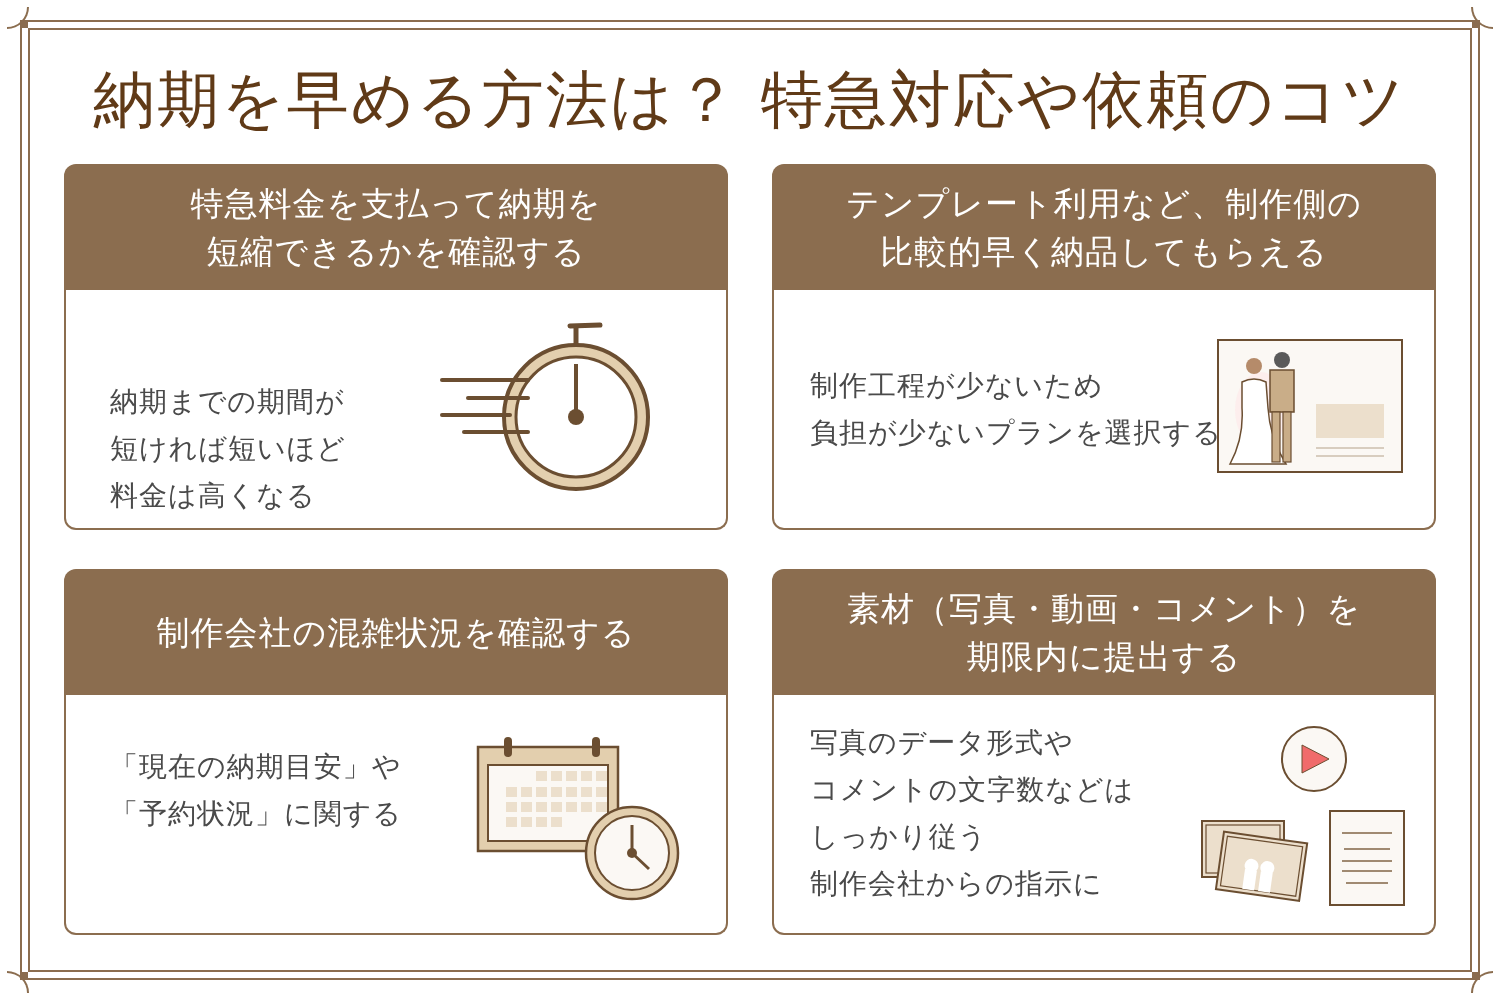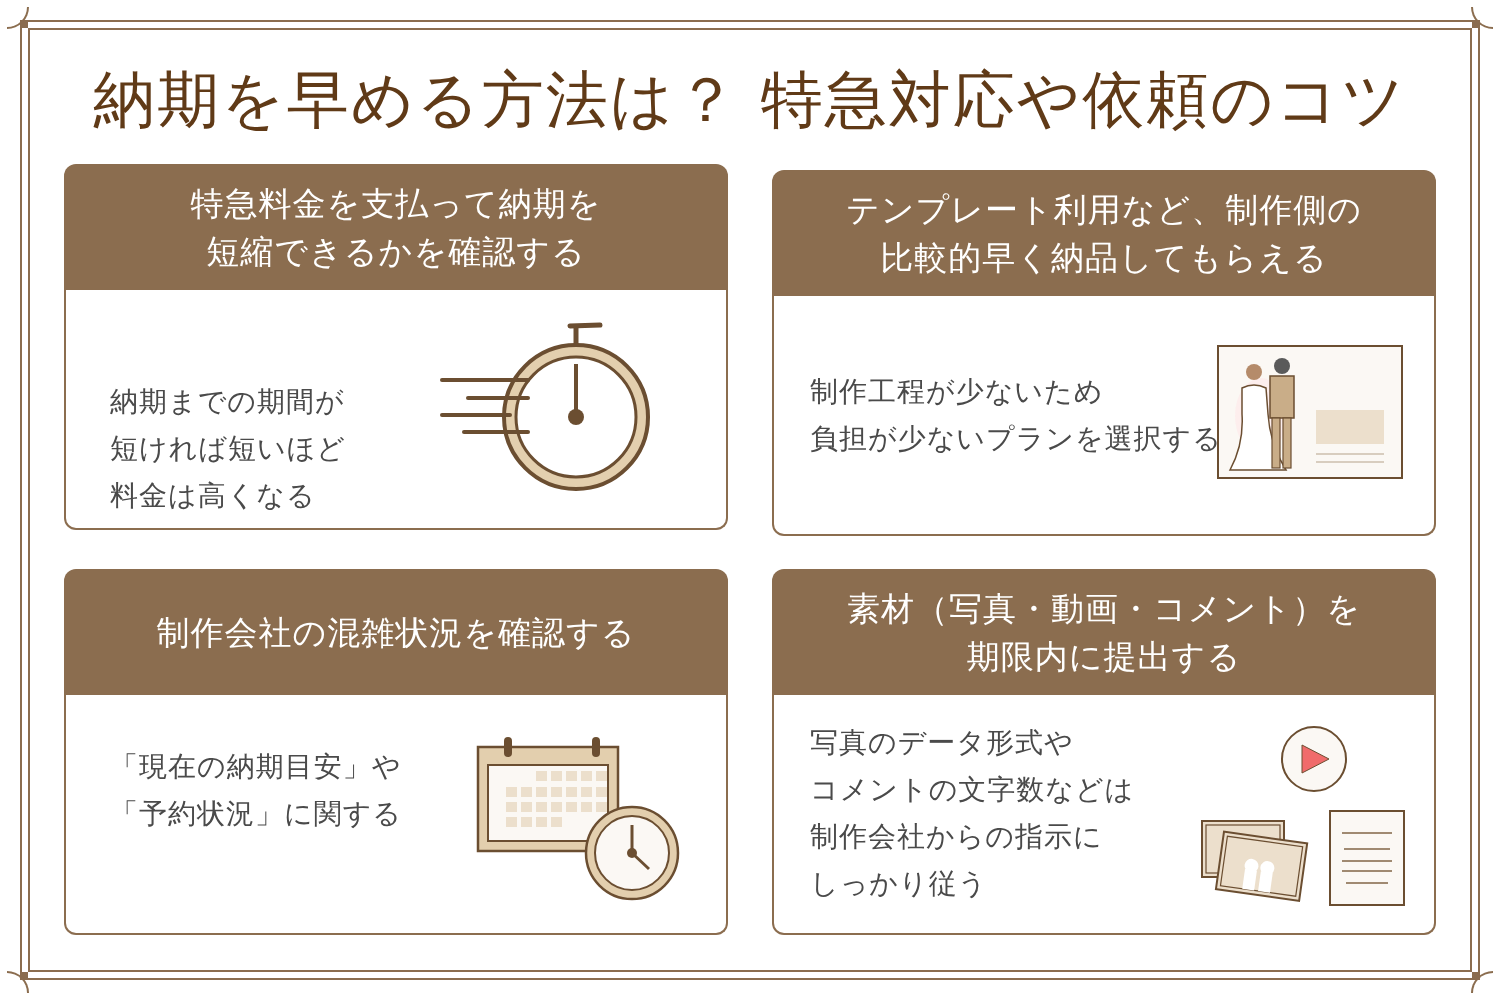--- a/index.html
+++ b/index.html
@@ -71,21 +71,21 @@
       <line x1="140" y1="42" x2="140" y2="90" stroke="#6b4e31" stroke-width="4"></line>
       <circle cx="140" cy="95" r="8" fill="#6b4e31"></circle>
       <line x1="6" y1="58" x2="92" y2="58" stroke="#6b4e31" stroke-width="4" stroke-linecap="round"></line>
       <line x1="32" y1="76" x2="92" y2="76" stroke="#6b4e31" stroke-width="4" stroke-linecap="round"></line>
       <line x1="6" y1="93" x2="74" y2="93" stroke="#6b4e31" stroke-width="4" stroke-linecap="round"></line>
       <line x1="28" y1="110" x2="92" y2="110" stroke="#6b4e31" stroke-width="4" stroke-linecap="round"></line>
     </svg>
   </div>
 </div>
 
-<div class="card" style="left:772px;top:170px;">
+<div class="card" style="left:772px;top:164px;">
   <div class="card-head">
     <div>
       <div>テンプレート利用など、制作側の</div>
       <div>比較的早く納品してもらえる</div>
     </div>
   </div>
   <div class="card-body">
     <div class="card-text" style="left:36px;top:72px;">
       <div>制作工程が少ないため</div>
       <div>負担が少ないプランを選択する</div>
@@ -160,22 +160,22 @@
   <div class="card-head">
     <div>
       <div>素材（写真・動画・コメント）を</div>
       <div>期限内に提出する</div>
     </div>
   </div>
   <div class="card-body">
     <div class="card-text" style="left:36px;top:24px;">
       <div>写真のデータ形式や</div>
       <div>コメントの文字数などは</div>
+      <div>しっかり従う</div>
       <div>制作会社からの指示に</div>
-      <div>しっかり従う</div>
     </div>
     <svg class="illus" style="left:422px;top:24px;" width="220" height="190" viewBox="0 0 220 190">
       <g>
         <circle cx="118" cy="40" r="32" fill="#fbf8f4" stroke="#6b4e31" stroke-width="2"></circle>
         <polygon points="106,26 106,54 133,40" fill="#f06b6b" stroke="#6b4e31" stroke-width="1"></polygon>
       </g>
       <g>
         <rect x="6" y="102" width="82" height="56" fill="#ecdfcc" stroke="#6b4e31" stroke-width="2"></rect>
         <rect x="10" y="106" width="74" height="48" fill="none" stroke="#6b4e31" stroke-width="1.2"></rect>
         <g transform="rotate(8 64 144)">

